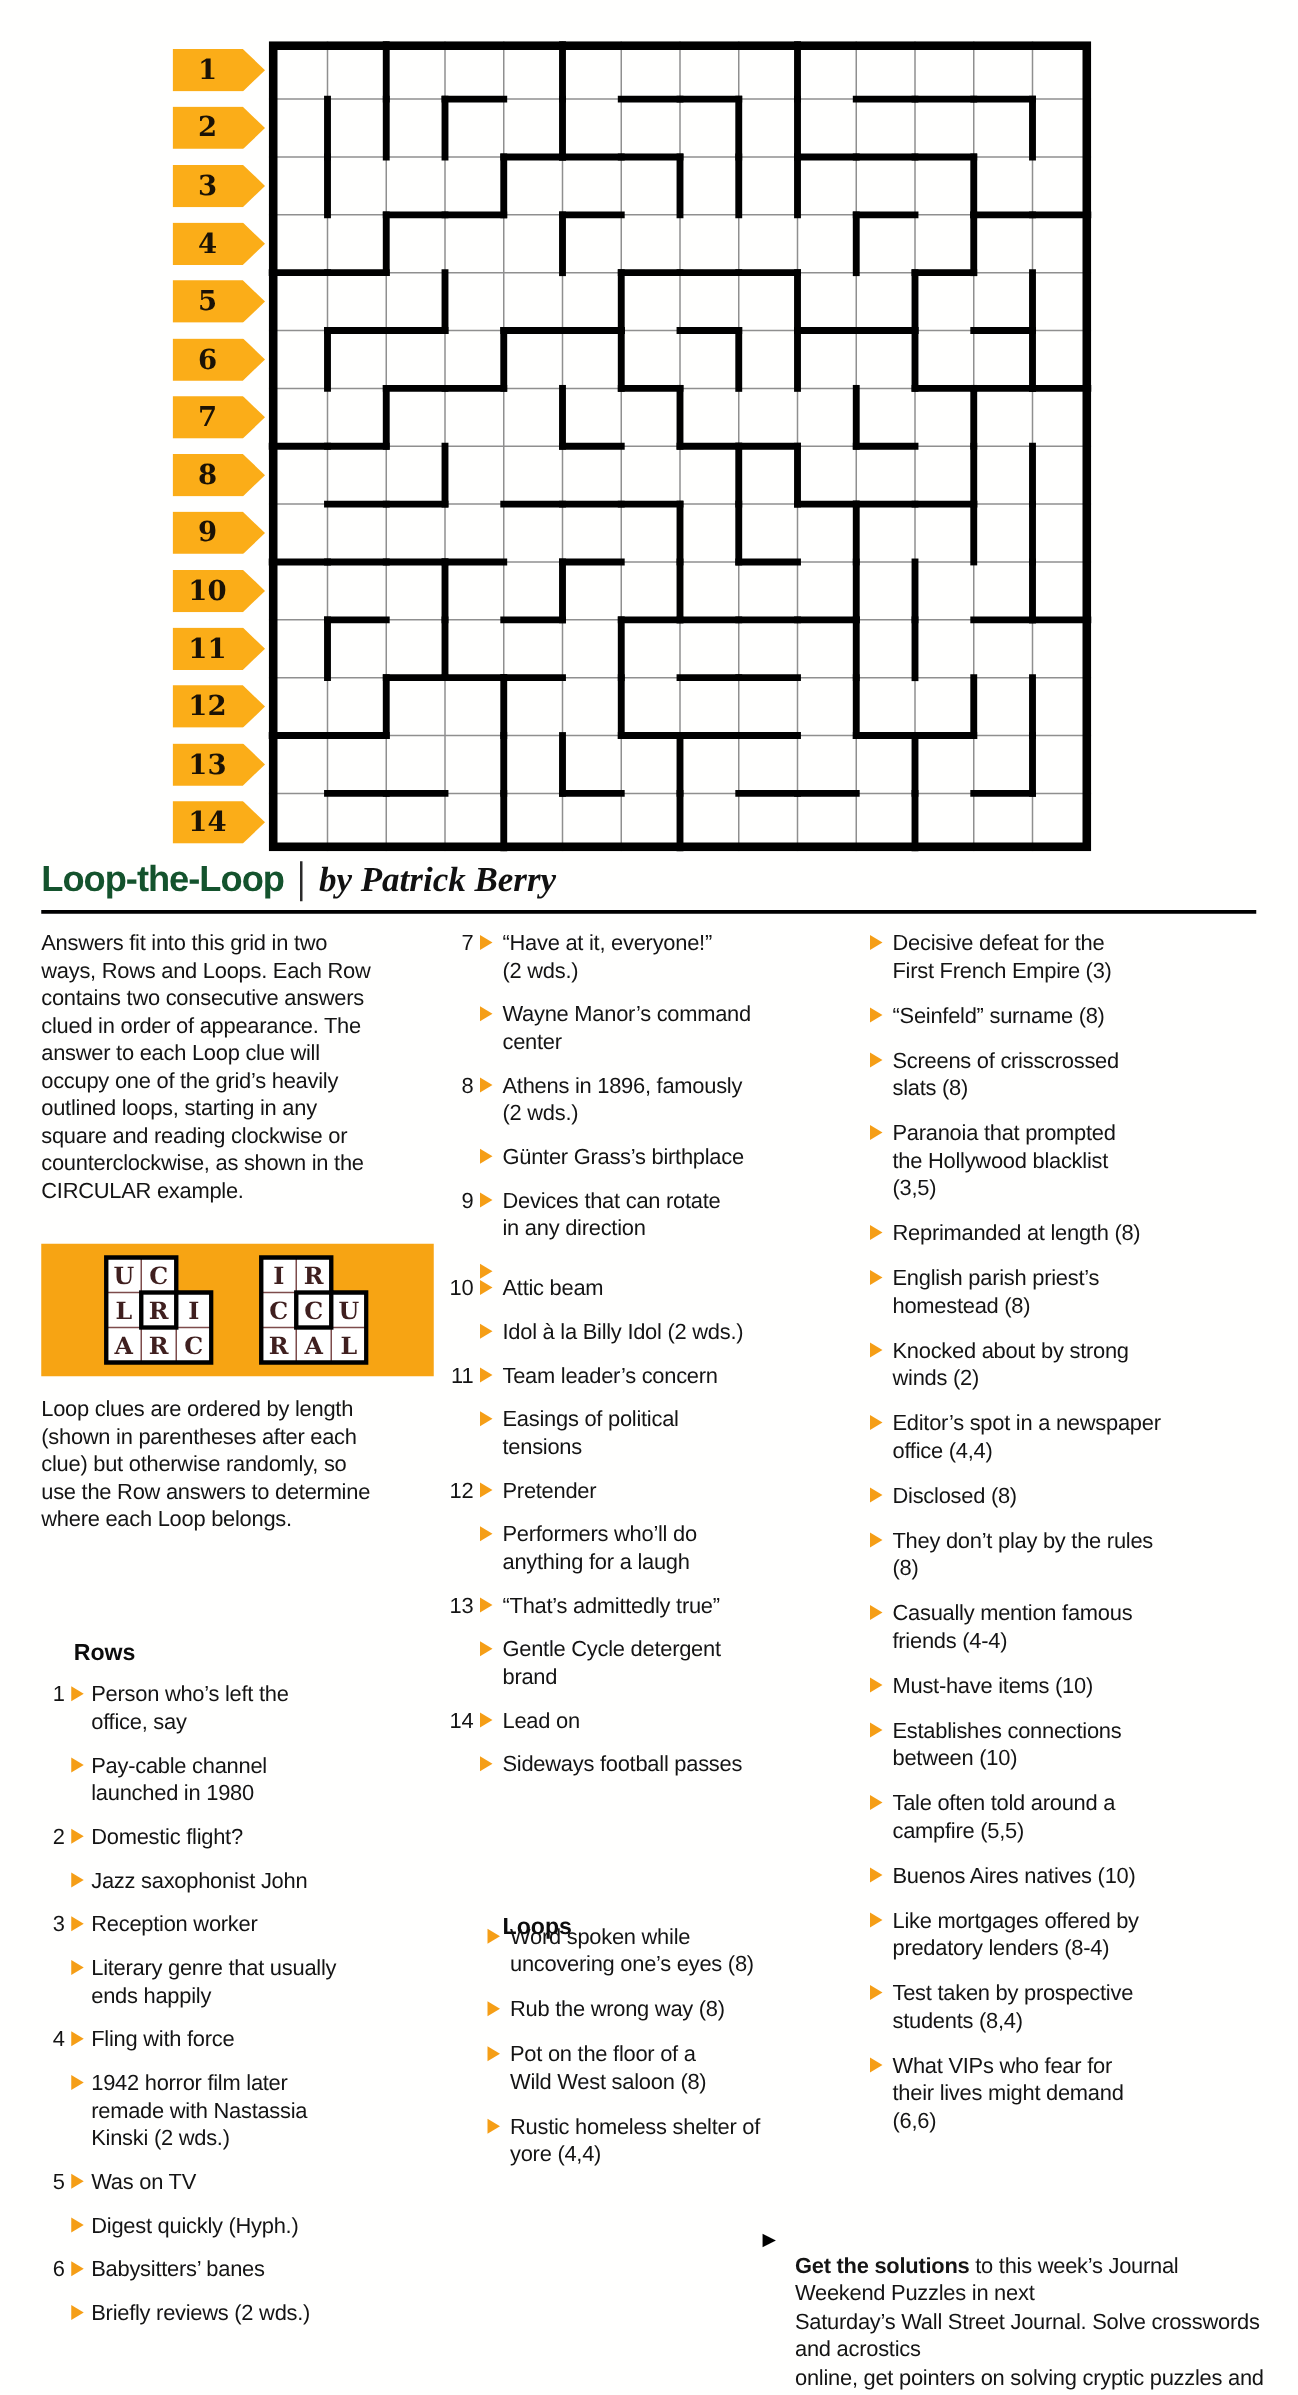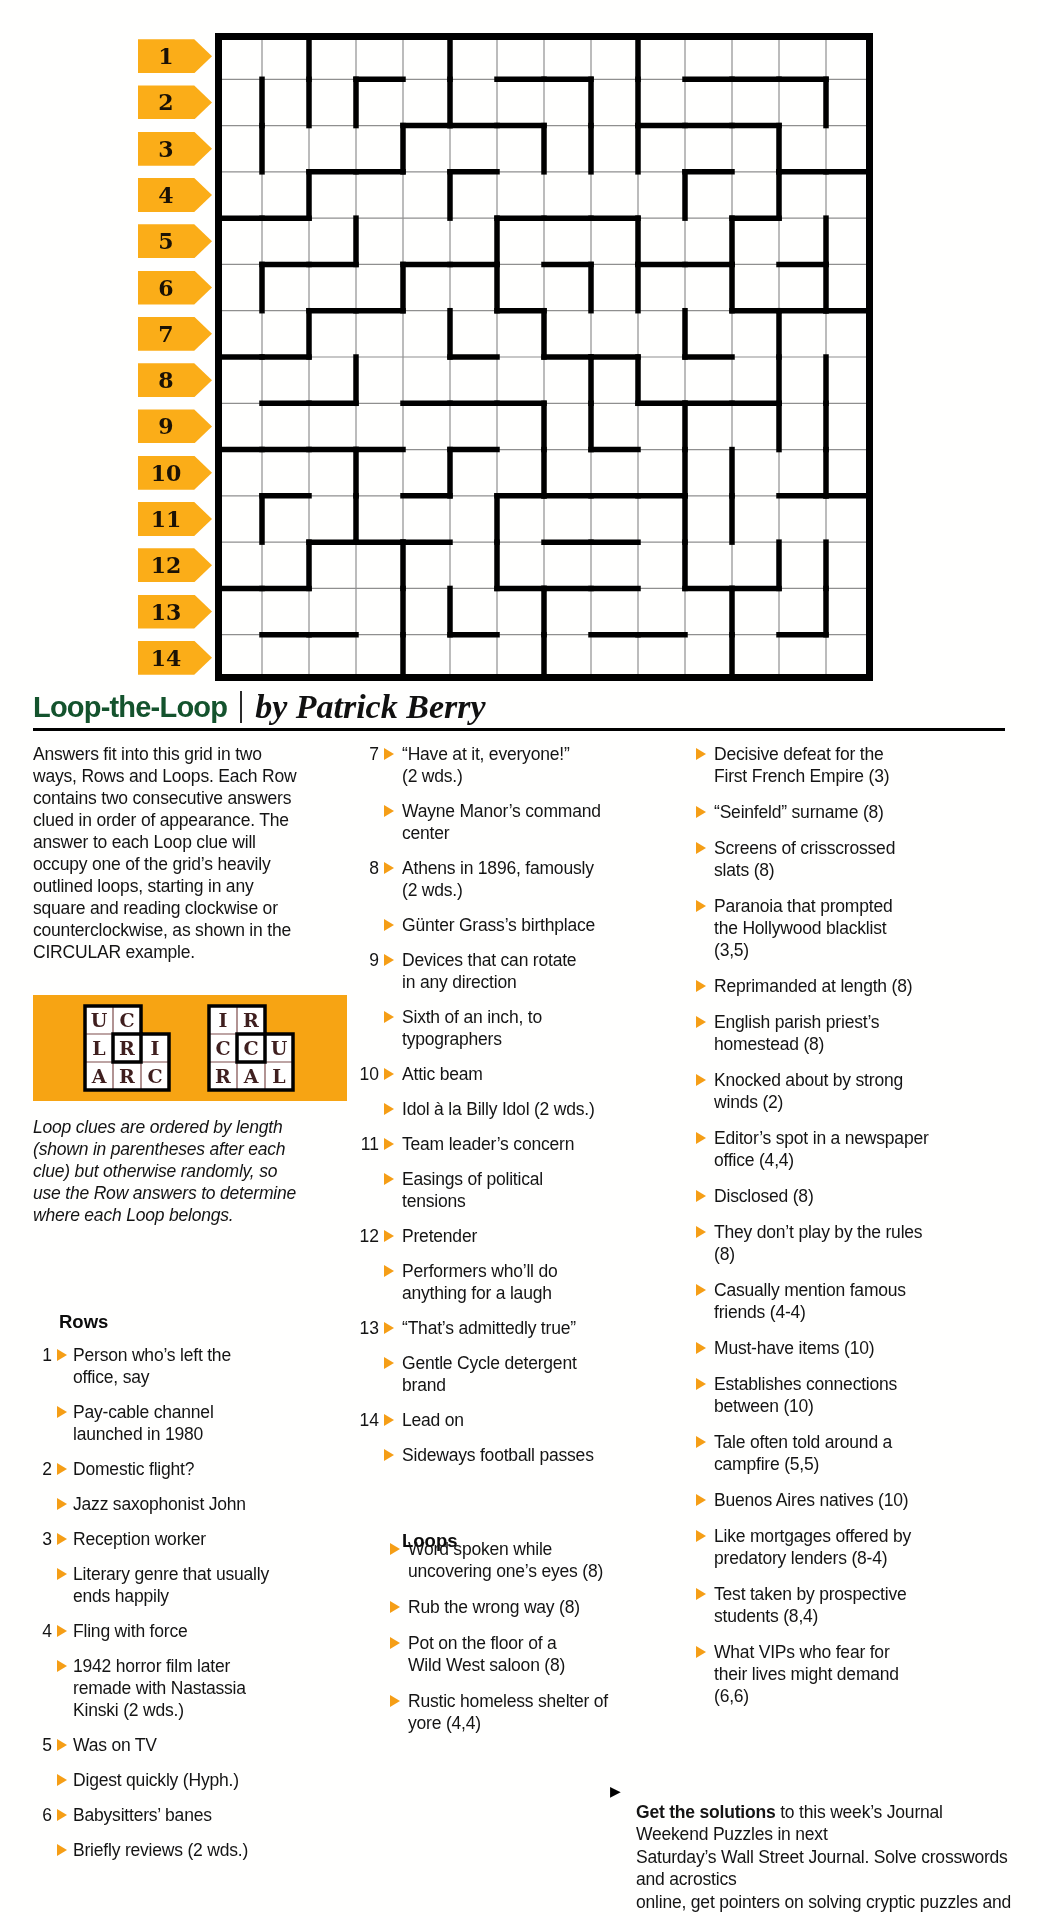--- a/index.html
+++ b/index.html
@@ -12,27 +12,27 @@
           clip-path:polygon(0 0,76% 0,100% 50%,76% 100%,0 100%);
           display:flex;align-items:center;justify-content:center;}
   .marker span{font-family:"DejaVu Serif",serif;font-weight:bold;font-size:22px;
                color:#1b1205;padding-right:18px;line-height:1;}
 
   
   #title-row{position:absolute;left:33px;top:688px;display:flex;align-items:center;}
   #title-main{font-size:29px;font-weight:bold;letter-spacing:-0.8px;color:#14532d;}
   #title-div{width:2px;height:32px;background:#2a2a2a;margin:0 13px;}
   #title-by{font-family:"Liberation Serif",serif;font-style:italic;font-weight:bold;
-            font-size:34px;color:#111;text-align:center;}
+            font-size:28px;color:#111;text-align:center;}
   #title-rule{position:absolute;left:33px;top:728px;width:972px;height:3px;background:#000;}
 
   
   .txt{font-size:17.5px;line-height:22px;letter-spacing:-0.2px;white-space:pre-line;}
   #intro{position:absolute;left:33px;top:743px;width:300px;}
-  #loop-note{position:absolute;left:33px;top:1116px;width:305px;font-style:italic;}
+  #loop-note{position:absolute;left:33px;top:1116px;width:305px;}
   .heading{font-size:18.5px;font-weight:bold;color:#0c0c0c;}
   #rows-heading{position:absolute;left:36px;top:1311px;margin-left:23px;}
   #loops-heading{position:absolute;left:402px;top:1500px;margin-top:30px;}
 
   
   #example-box{position:absolute;left:33px;top:995px;width:314px;height:106px;background:#F7A413;}
   .mini{position:absolute;top:9px;}
   #mini-left{left:50px;} #mini-right{left:174px;}
 
   
@@ -488,22 +488,20 @@
           <i class="tri"></i>
         </span>
         <div class="ctext">Devices that can rotate
 in any direction</div>
       </div>
       <div class="clue numbered2">
         <span class="cnum"></span>
         <span class="bcell">
           <i class="tri"></i>
         </span>
-        <div class="ctext">Sixth of an inch, to
-typographers</div>
       </div>
       <div class="clue numbered2">
         <span class="cnum">10</span>
         <span class="bcell">
           <i class="tri"></i>
         </span>
         <div class="ctext">Attic beam</div>
       </div>
       <div class="clue numbered2">
         <span class="cnum"></span>

